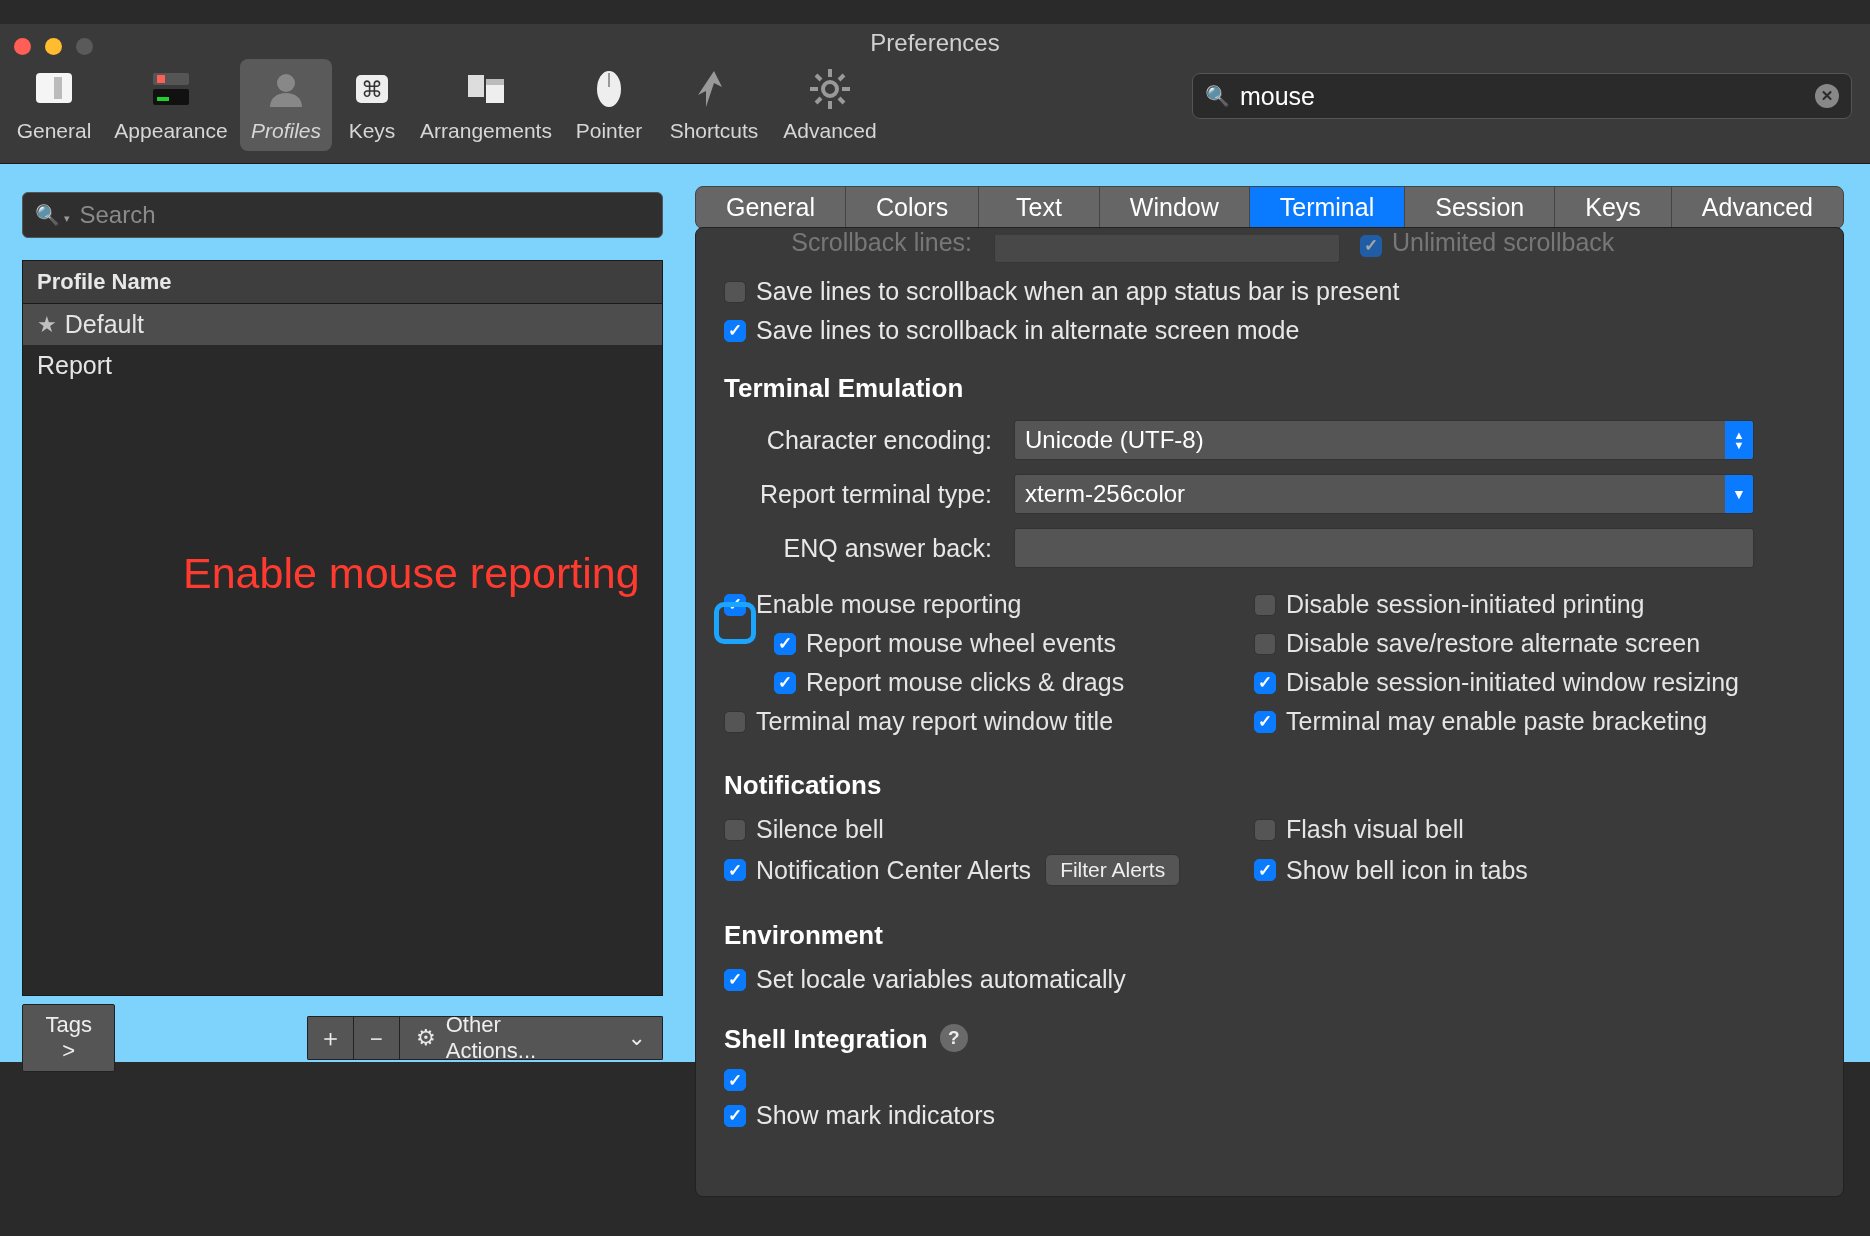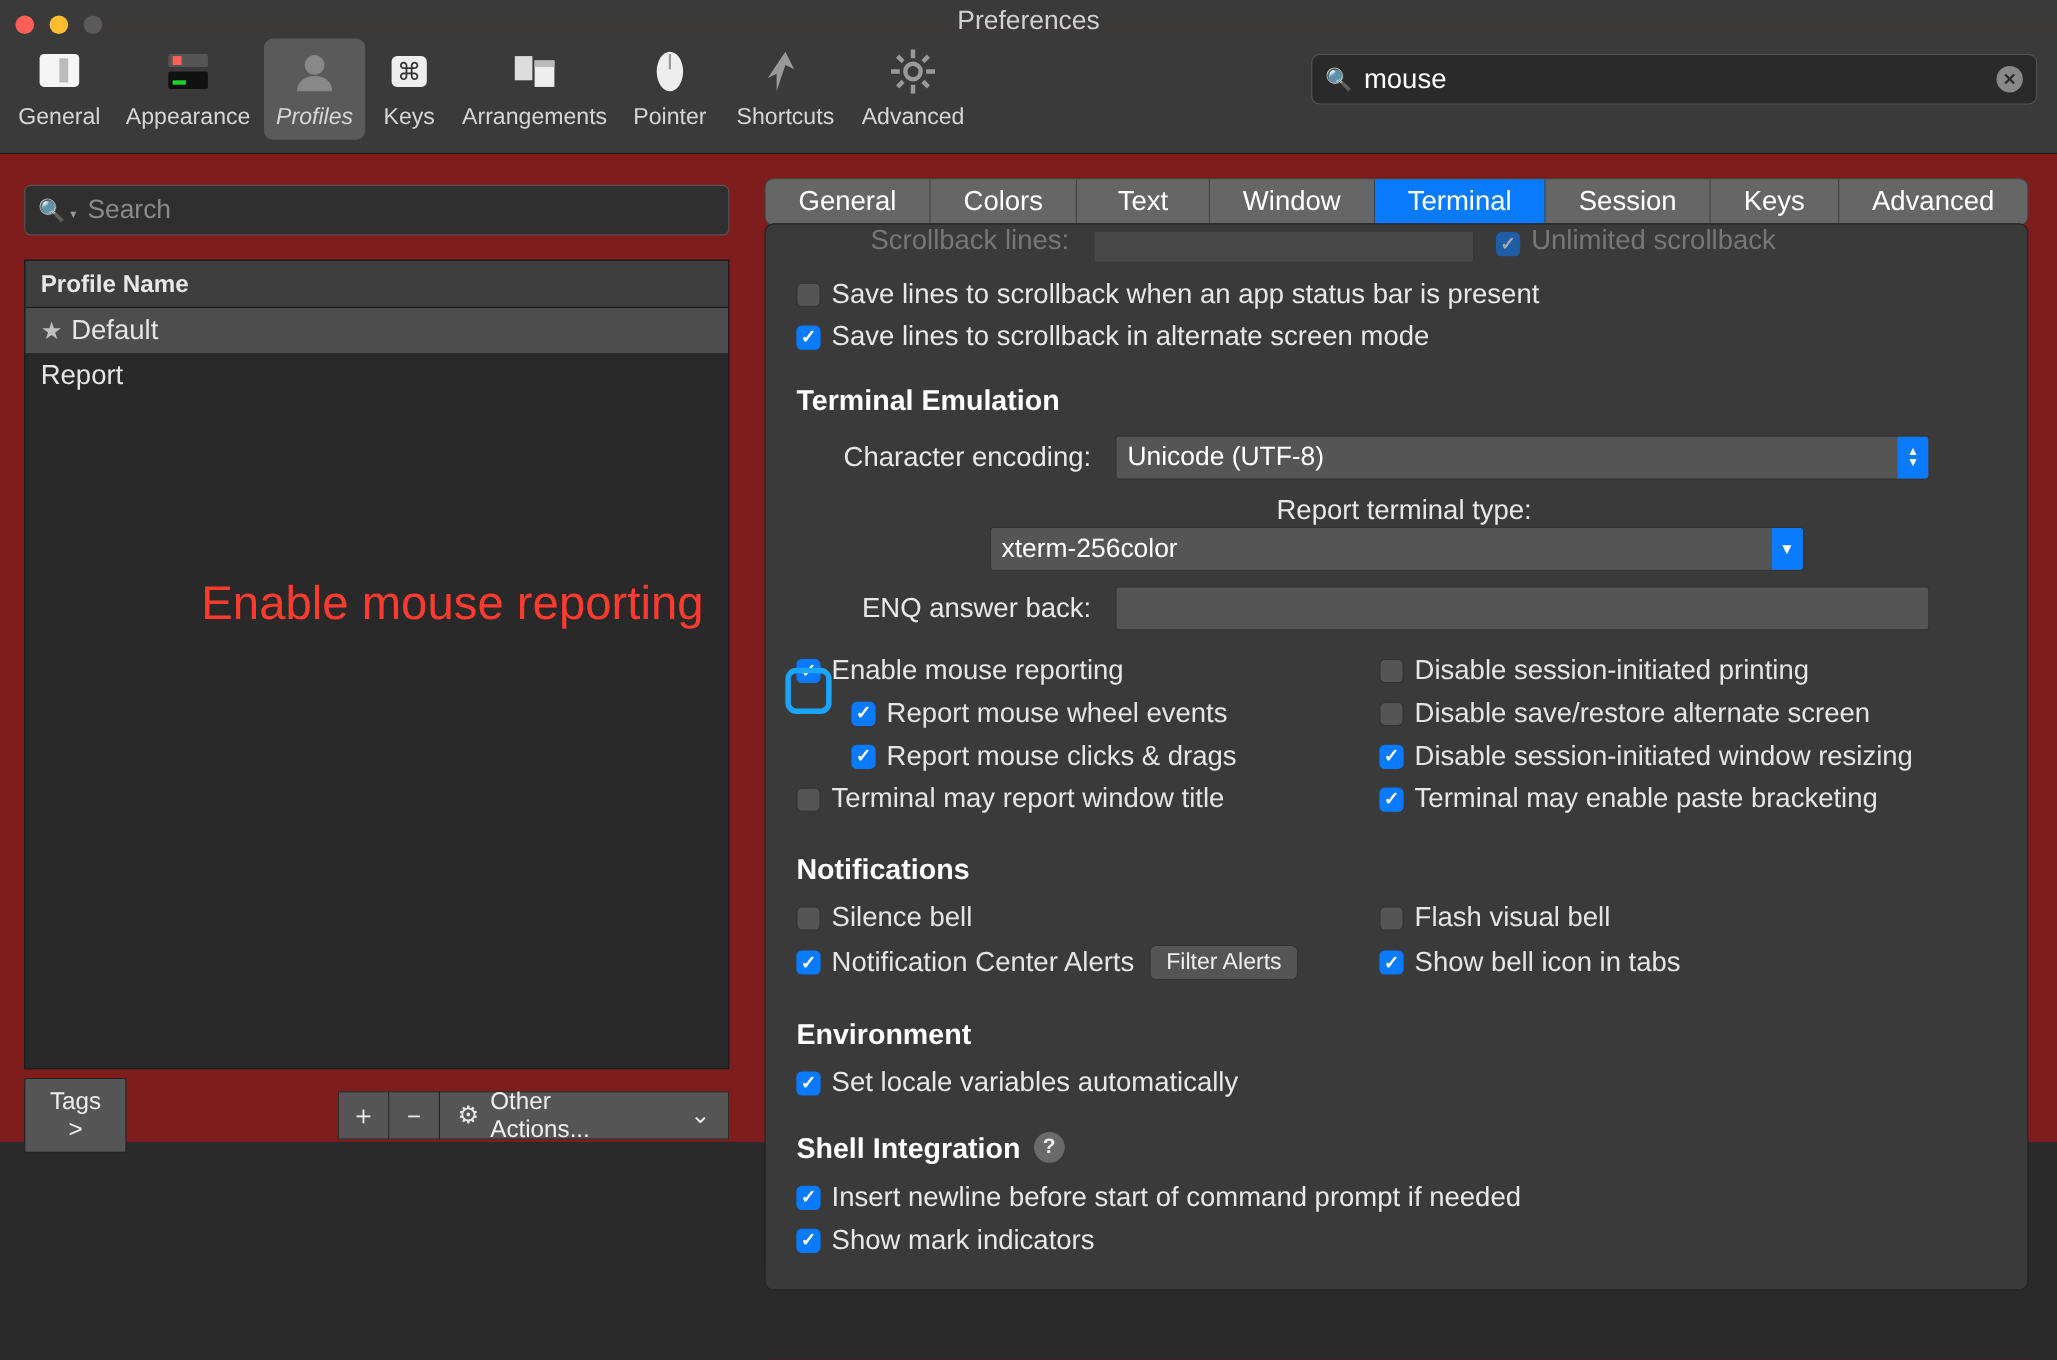--- a/index.html
+++ b/index.html
@@ -1,17 +1,17 @@
 <!DOCTYPE html>
 <html><head>
 <meta charset="utf-8">
 <style>
   * { box-sizing: border-box; margin: 0; padding: 0; }
   html, body { width: 1870px; height: 1236px; font-family: -apple-system, "Helvetica Neue", Arial, sans-serif; background: #2a2a2a; color: #e5e5e5; overflow: hidden; }
-  .window { width: 1870px; height: 1038px; background: #7f1d1d; position: relative; }
+  .window { width: 1870px; height: 1038px; background: #7dd3fc; position: relative; margin-top: 24px; }
   
   .titlebar { height: 25px; background: #3a3a3a; position: relative; }
   .traffic-lights { position: absolute; top: 14px; left: 14px; display: flex; gap: 14px; }
   .tl { width: 17px; height: 17px; border-radius: 50%; }
   .tl.red { background: #ff5f57; }
   .tl.yellow { background: #febc2e; }
   .tl.grey { background: #5a5a5a; }
   .title-text { position: absolute; top: 5px; left: 50%; transform: translateX(-50%); font-size: 24px; color: #d0d0d0; }
   
   .toolbar { height: 115px; background: #3a3a3a; display: flex; align-items: flex-start; padding: 10px 18px 0 6px; border-bottom: 1px solid #1a1a1a; }
@@ -247,21 +247,21 @@
         <div class="row" style="margin-top:16px;">
           <div class="label-right" style="width:290px;">Character encoding:</div>
           <div class="select-field">
             <span>Unicode (UTF-8)</span>
             <div class="select-arrows">
                 <span>▲</span>
                 <span>▼</span>
               </div>
           </div>
         </div>
-        <div class="row" style="margin-top:14px;flex-direction:column;">
+        <div class="row" style="margin-top:14px;">
           <div class="label-right" style="width:290px;">Report terminal type:</div>
           <div class="combo-field">
             <span>xterm-256color</span>
             <div class="combo-arrow">▼</div>
           </div>
         </div>
         <div class="row" style="margin-top:14px;">
           <div class="label-right" style="width:290px;">ENQ answer back:</div>
           <input class="text-field" style="width: 740px;" value="">
         </div>
@@ -330,21 +330,20 @@
             <span class="checkbox checked"></span>
             <span>Set locale variables automatically</span>
           </div>
 
         <div class="sect" style="margin-top:30px; display:flex; align-items:flex-start;">
             <span>Shell Integration</span>
             <span class="help-btn">?</span>
           </div>
         <div class="cb-row" style="margin-top:14px;">
             <span class="checkbox checked"></span>
-            <span>Insert newline before start of command prompt if needed</span>
           </div>
         <div class="cb-row">
             <span class="checkbox checked"></span>
             <span>Show mark indicators</span>
           </div>
       </div>
     </div>
   </div>
 </div>
 

